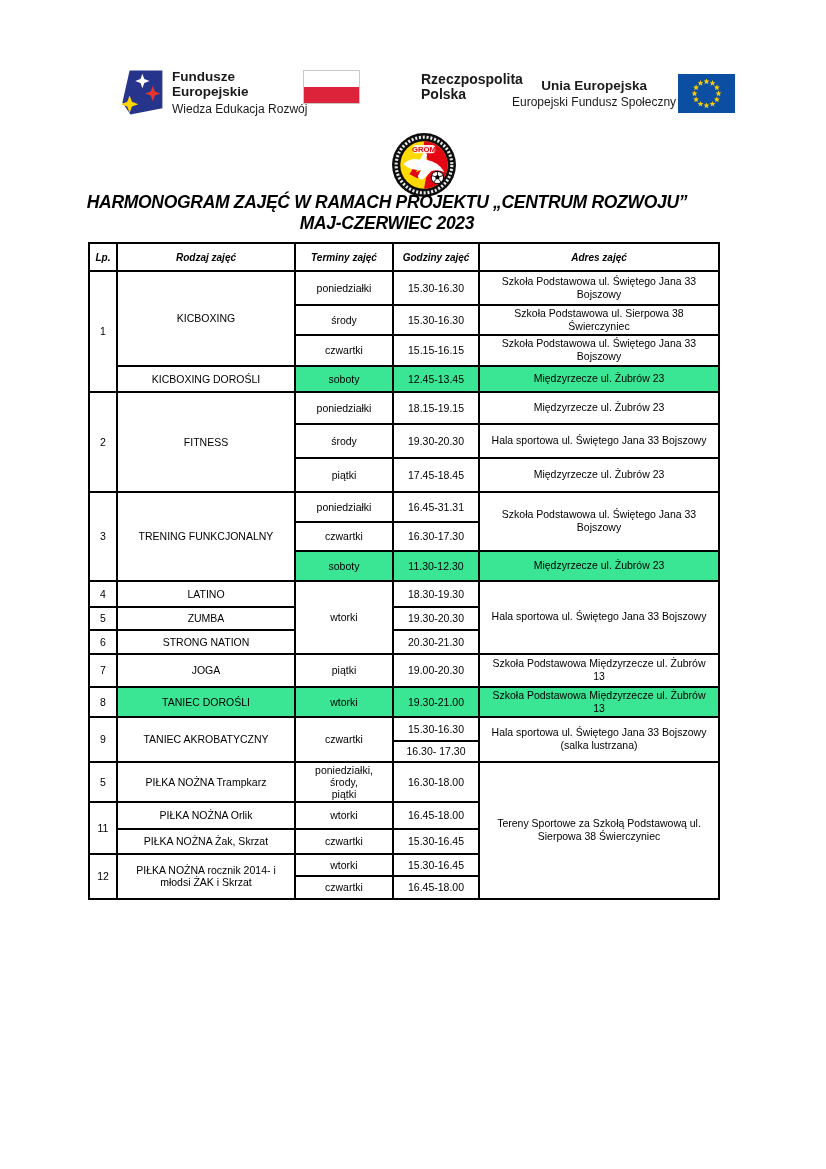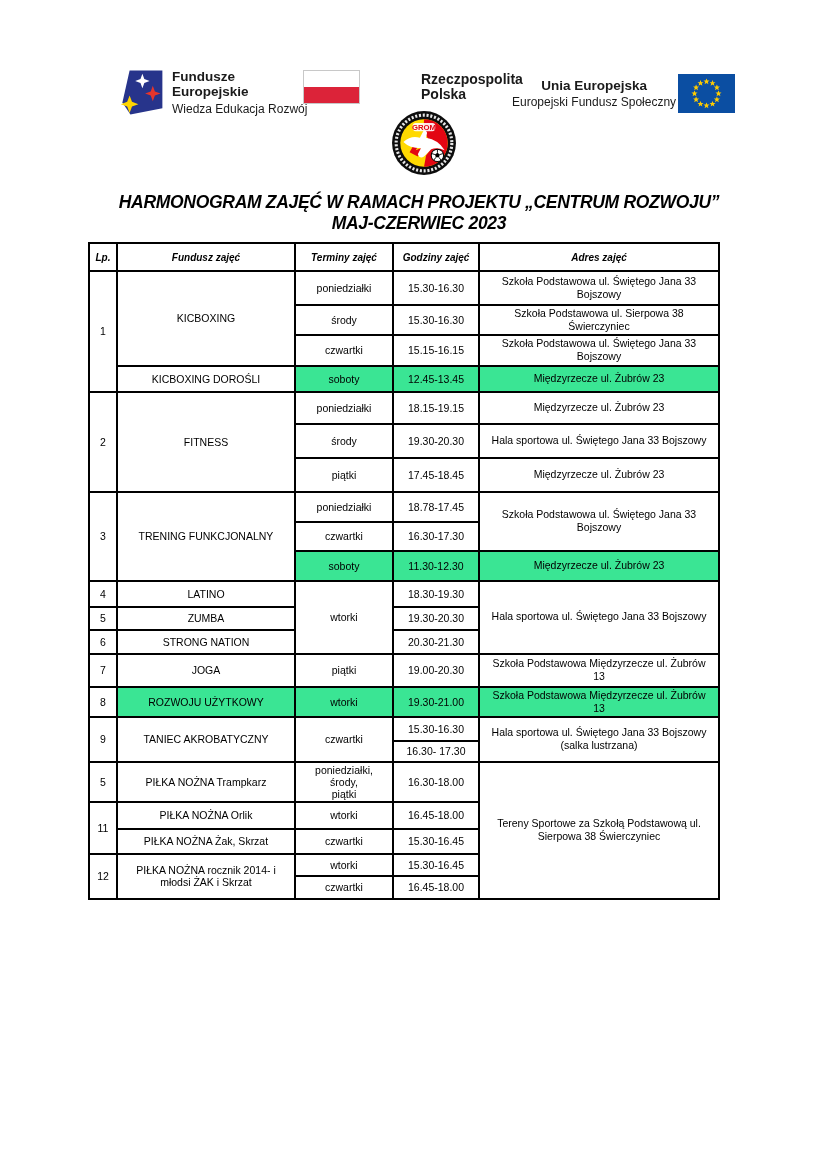--- a/index.html
+++ b/index.html
@@ -15,23 +15,23 @@
   .fe-sub{font-size:12px;margin-top:3px;color:#1a1a1a;}
   .pl-block{left:303px;top:4px;gap:47px;}
   .pl-flag{width:57px;height:34px;border:1px solid #c8c8c8;box-sizing:border-box;}
   .pl-flag .w{height:50%;background:#fff;}
   .pl-flag .r{height:50%;background:#dc2339;}
   .pl-text{margin-left:14px;font-weight:bold;font-size:14px;line-height:1.1;white-space:pre-line;color:#1a1a1a;}
   .ue-block{left:512px;top:8px;}
   .ue-text{text-align:center;margin-right:2px;}
   .ue-title{font-weight:bold;font-size:13.5px;color:#1a1a1a;}
   .ue-sub{font-size:12px;margin-top:2px;color:#1a1a1a;}
-  .crest{position:absolute;top:110px;left:391px;}
+  .crest{position:absolute;top:132px;left:391px;}
   .title{
-    position:absolute;top:192px;left:104px;width:630px;text-align:center;
+    position:absolute;top:192px;left:72px;width:630px;text-align:center;
     font-weight:bold;font-style:italic;font-size:17.5px;line-height:1.18;letter-spacing:-0.3px;
   }
   table.schedule{
     position:absolute;top:242px;left:88px;width:630px;
     border-collapse:collapse;table-layout:fixed;
   }
   table.schedule th, table.schedule td{
     border:2px solid #000;text-align:center;vertical-align:middle;
     font-size:10.5px;padding:1px 4px;white-space:pre-line;overflow:hidden;
   }
@@ -123,21 +123,21 @@
       <col style="width:28px">
       <col style="width:178px">
       <col style="width:98px">
       <col style="width:86px">
       <col style="width:240px">
     </colgroup>
 
   <tbody>
       <tr style="height:28px">
     <th>Lp.</th>
-    <th>Fundusz zajęć</th>
+    <th>Rodzaj zajęć</th>
     <th>Terminy zajęć</th>
     <th>Godziny zajęć</th>
     <th>Adres zajęć</th>
   </tr>
 
   <tr style="height:34px">
     <td rowspan="4">1</td>
     <td rowspan="3">KICBOXING</td>
     <td>poniedziałki</td>
     <td>15.30-16.30</td>
@@ -178,21 +178,21 @@
   <tr style="height:34px">
     <td>piątki</td>
     <td>17.45-18.45</td>
     <td class="adres">Międzyrzecze ul. Żubrów 23</td>
   </tr>
 
   <tr style="height:30px">
     <td rowspan="3">3</td>
     <td rowspan="3">TRENING FUNKCJONALNY</td>
     <td>poniedziałki</td>
-    <td>18.78-17.45</td>
+    <td>16.45-31.31</td>
     <td class="adres" rowspan="2">Szkoła Podstawowa ul. Świętego Jana 33
 Bojszowy</td>
   </tr>
   <tr style="height:29px">
     <td>czwartki</td>
     <td>16.30-17.30</td>
   </tr>
   <tr style="height:30px">
     <td class="green">soboty</td>
     <td class="green">11.30-12.30</td>
@@ -221,21 +221,21 @@
     <td>7</td>
     <td>JOGA</td>
     <td>piątki</td>
     <td>19.00-20.30</td>
     <td class="adres">Szkoła Podstawowa Międzyrzecze ul. Żubrów
 13</td>
   </tr>
 
   <tr style="height:30px">
     <td>8</td>
-    <td class="green">ROZWOJU UŻYTKOWY</td>
+    <td class="green">TANIEC DOROŚLI</td>
     <td class="green">wtorki</td>
     <td class="green">19.30-21.00</td>
     <td class="green adres">Szkoła Podstawowa Międzyrzecze ul. Żubrów
 13</td>
   </tr>
 
   <tr style="height:24px">
     <td rowspan="2">9</td>
     <td rowspan="2">TANIEC AKROBATYCZNY</td>
     <td rowspan="2">czwartki</td>

